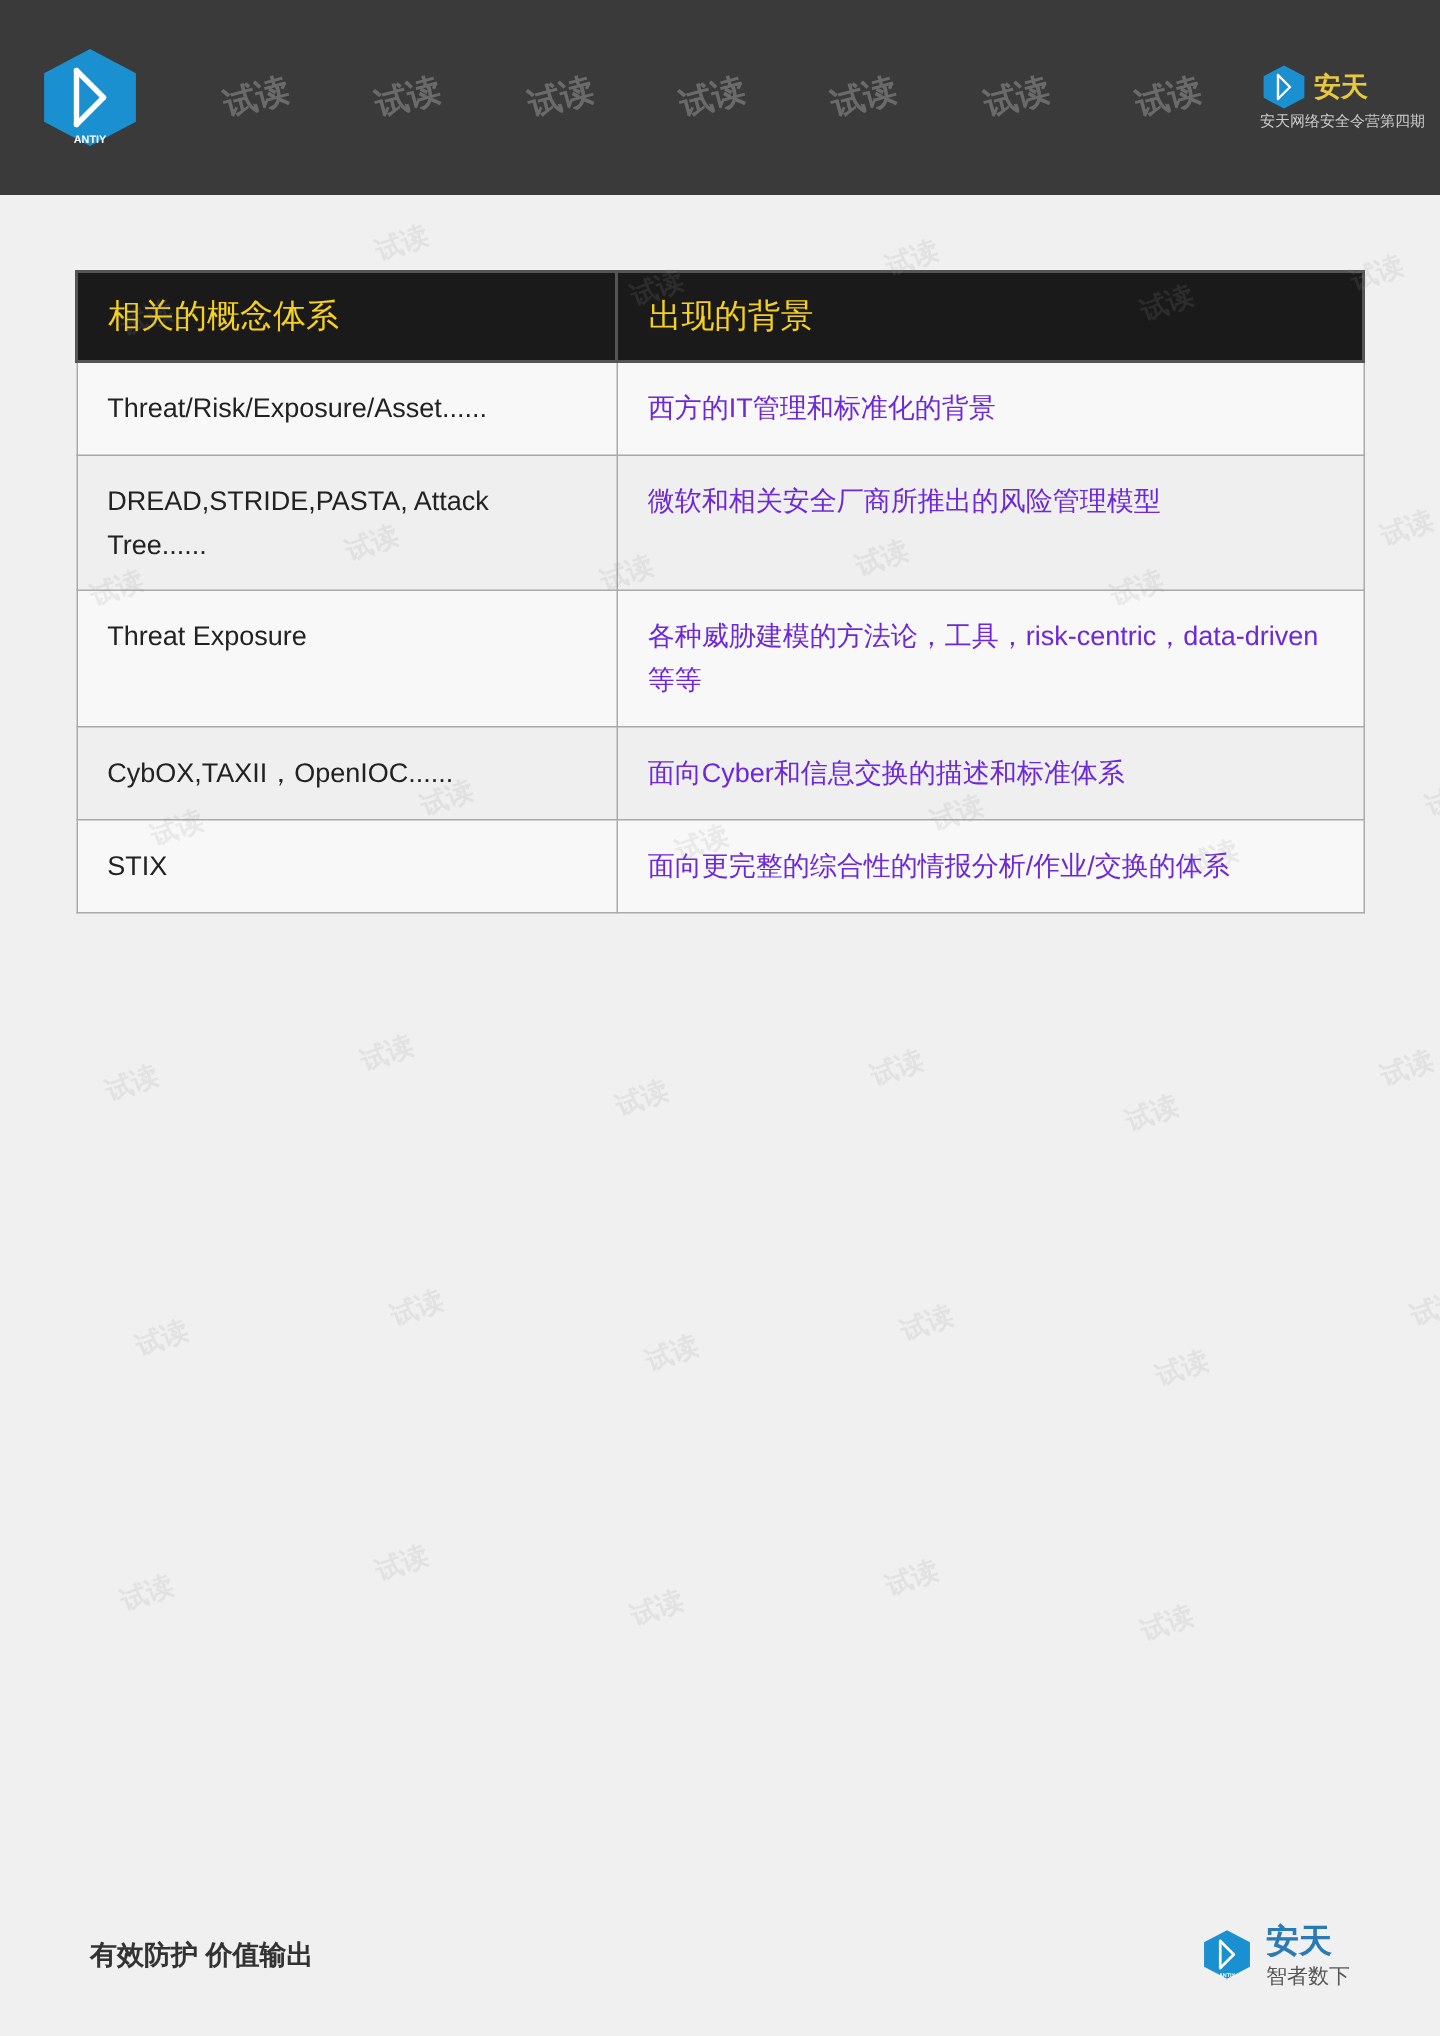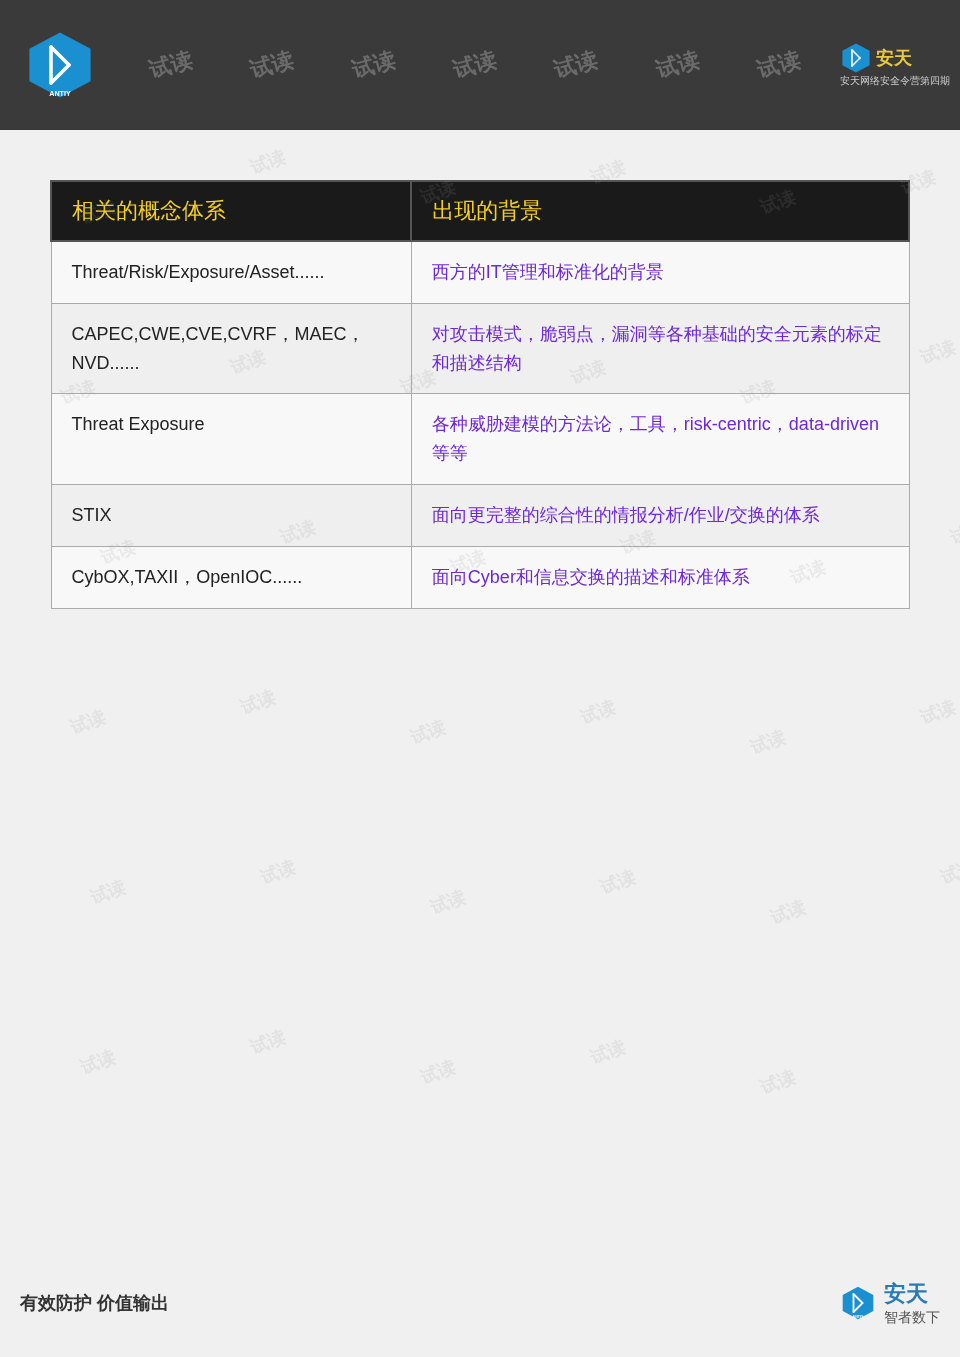--- a/index.html
+++ b/index.html
@@ -151,21 +151,21 @@
 
     
     .footer {
       position: absolute;
       bottom: 30px;
       left: 0;
       right: 0;
       display: flex;
       align-items: center;
       justify-content: space-between;
-      padding: 0 20px;
+      padding: 0 60px;
     }
 
     .footer-slogan {
       font-size: 18px;
       color: #333;
       font-weight: bold;
     }
 
     .footer-logo {
       display: flex;
@@ -235,34 +235,34 @@
         <th class="col-left">相关的概念体系</th>
         <th class="col-right">出现的背景</th>
       </tr>
     </thead>
     <tbody id="table-body">
     <tr>
           <td class="col-left">Threat/Risk/Exposure/Asset......</td>
           <td class="col-right">西方的IT管理和标准化的背景</td>
         </tr>
         <tr>
-          <td class="col-left">CAPEC,CWE,CVE,CVRF，MAEC，NVD......</td>
-          <td class="col-right">对攻击模式，脆弱点，漏洞等各种基础的安全元素的标定和描述结构</td>
+          <td class="col-left">DREAD,STRIDE,PASTA, Attack Tree......</td>
+          <td class="col-right">微软和相关安全厂商所推出的风险管理模型</td>
         </tr>
         <tr>
           <td class="col-left">Threat Exposure</td>
           <td class="col-right">各种威胁建模的方法论，工具，risk-centric，data-driven等等</td>
         </tr>
         <tr>
+          <td class="col-left">CybOX,TAXII，OpenIOC......</td>
+          <td class="col-right">面向Cyber和信息交换的描述和标准体系</td>
+        </tr>
+        <tr>
           <td class="col-left">STIX</td>
           <td class="col-right">面向更完整的综合性的情报分析/作业/交换的体系</td>
-        </tr>
-        <tr>
-          <td class="col-left">CybOX,TAXII，OpenIOC......</td>
-          <td class="col-right">面向Cyber和信息交换的描述和标准体系</td>
         </tr>
       </tbody>
   </table>
 </div>
 
 <div class="footer">
   <div class="footer-slogan">有效防护 价值输出</div>
   <div class="footer-logo">
     <svg width="36" height="36" viewBox="0 0 80 80">
       <polygon points="40,4 74,22 74,58 40,76 6,58 6,22" fill="#1a90d0"></polygon>

